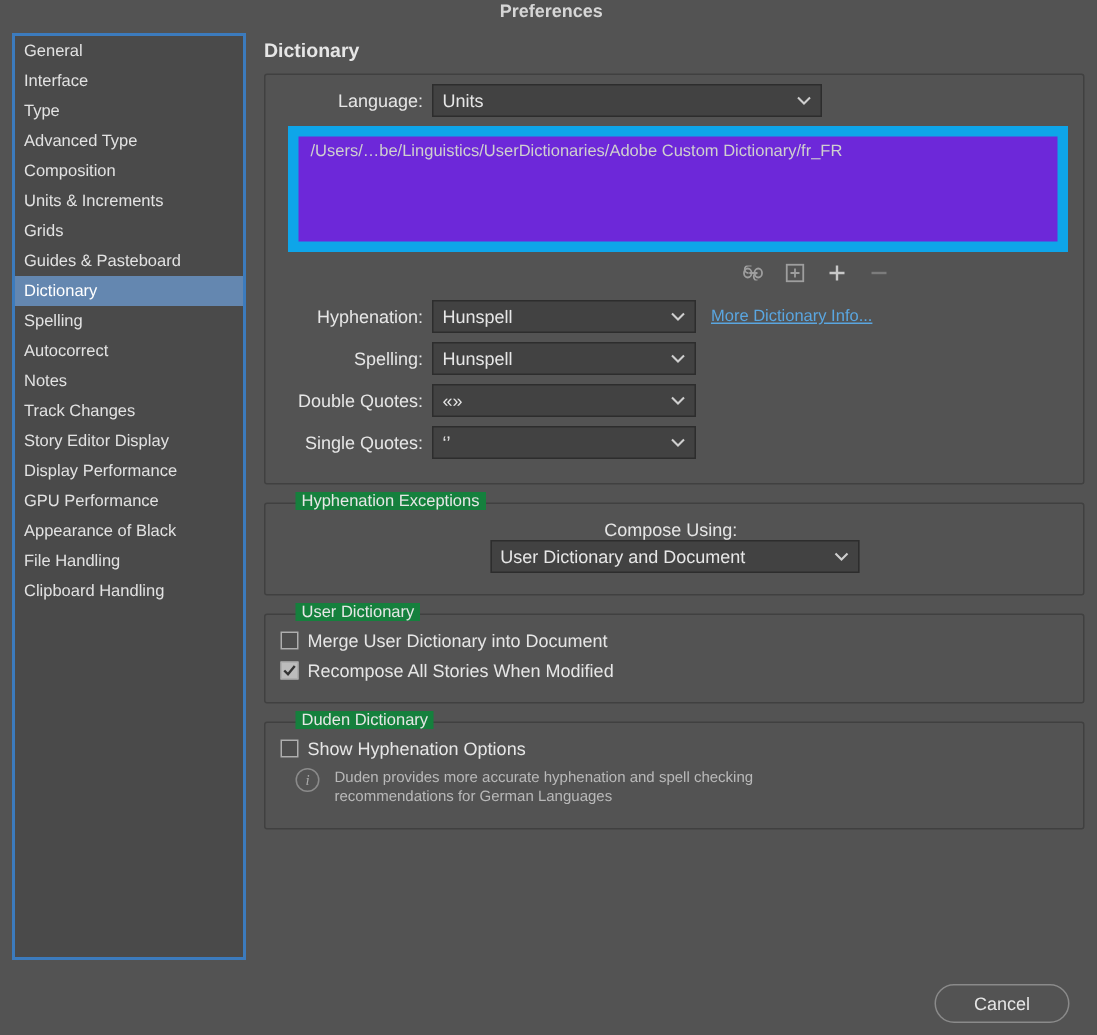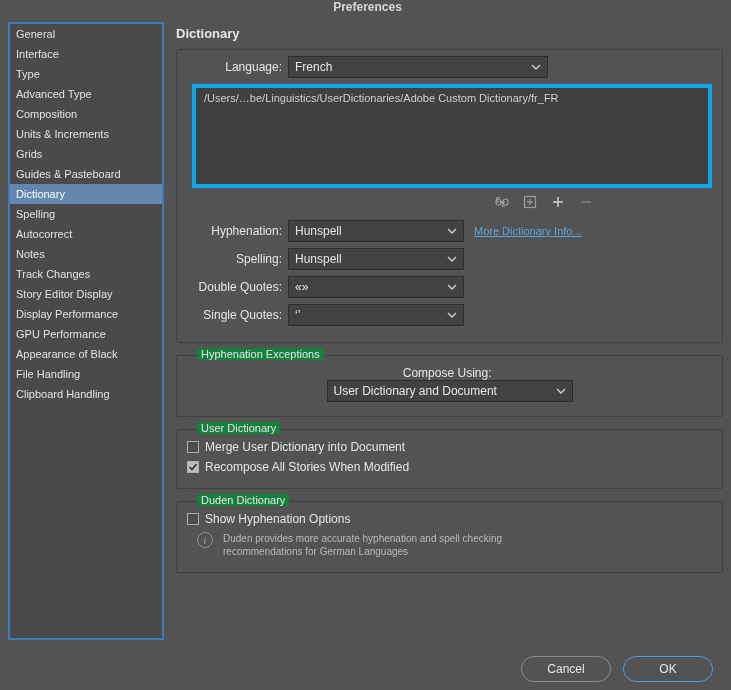--- a/index.html
+++ b/index.html
@@ -99,23 +99,23 @@
       top: 50%;
       transform: translateY(-50%);
       width: 14px;
       height: 14px;
       display: flex;
       align-items: center;
       justify-content: center;
     }
     .select-arrow svg { display: block; }
     .listbox {
-      background: #404040;
-      border: 4px solid #0ea5e9;
-      height: 104px;
+      background: #6d28d9;
+      border: 7px solid #0ea5e9;
+      height: 84px;
       padding: 4px 8px;
       color: #cfcfcf;
       font-size: 11px;
       overflow: hidden;
     }
     .toolbar-row {
       display: flex;
       justify-content: flex-end;
       gap: 12px;
       margin: 6px 2px 10px 0;
@@ -233,21 +233,21 @@
     </div>
 
   <div class="content">
     <div class="section-title">Dictionary</div>
 
     <fieldset class="fieldset-main">
 
       <div class="row">
         <div class="label">Language:</div>
         <div class="select-wide select-260">
-          <span>French</span>
+          <span>Units</span>
           <span class="select-arrow">
             <svg width="10" height="10" viewBox="0 0 10 10">
                 <path d="M1 3 L5 7 L9 3" fill="none" stroke="#cfcfcf" stroke-width="1.4"></path>
               </svg>
           </span>
         </div>
       </div>
 
       <div class="listbox" style="margin-bottom:2px;">
         <div>/Users/…be/Linguistics/UserDictionaries/Adobe Custom Dictionary/fr_FR</div>
@@ -374,14 +374,13 @@
         <span class="info-icon">i</span>
         <span class="info-text">Duden provides more accurate hyphenation and spell checking recommendations for German Languages</span>
       </div>
     </fieldset>
 
   </div>
 </div>
 
 <div class="footer">
   <div class="btn">Cancel</div>
-  <div class="btn primary">OK</div>
 </div>
 
 </body></html>

